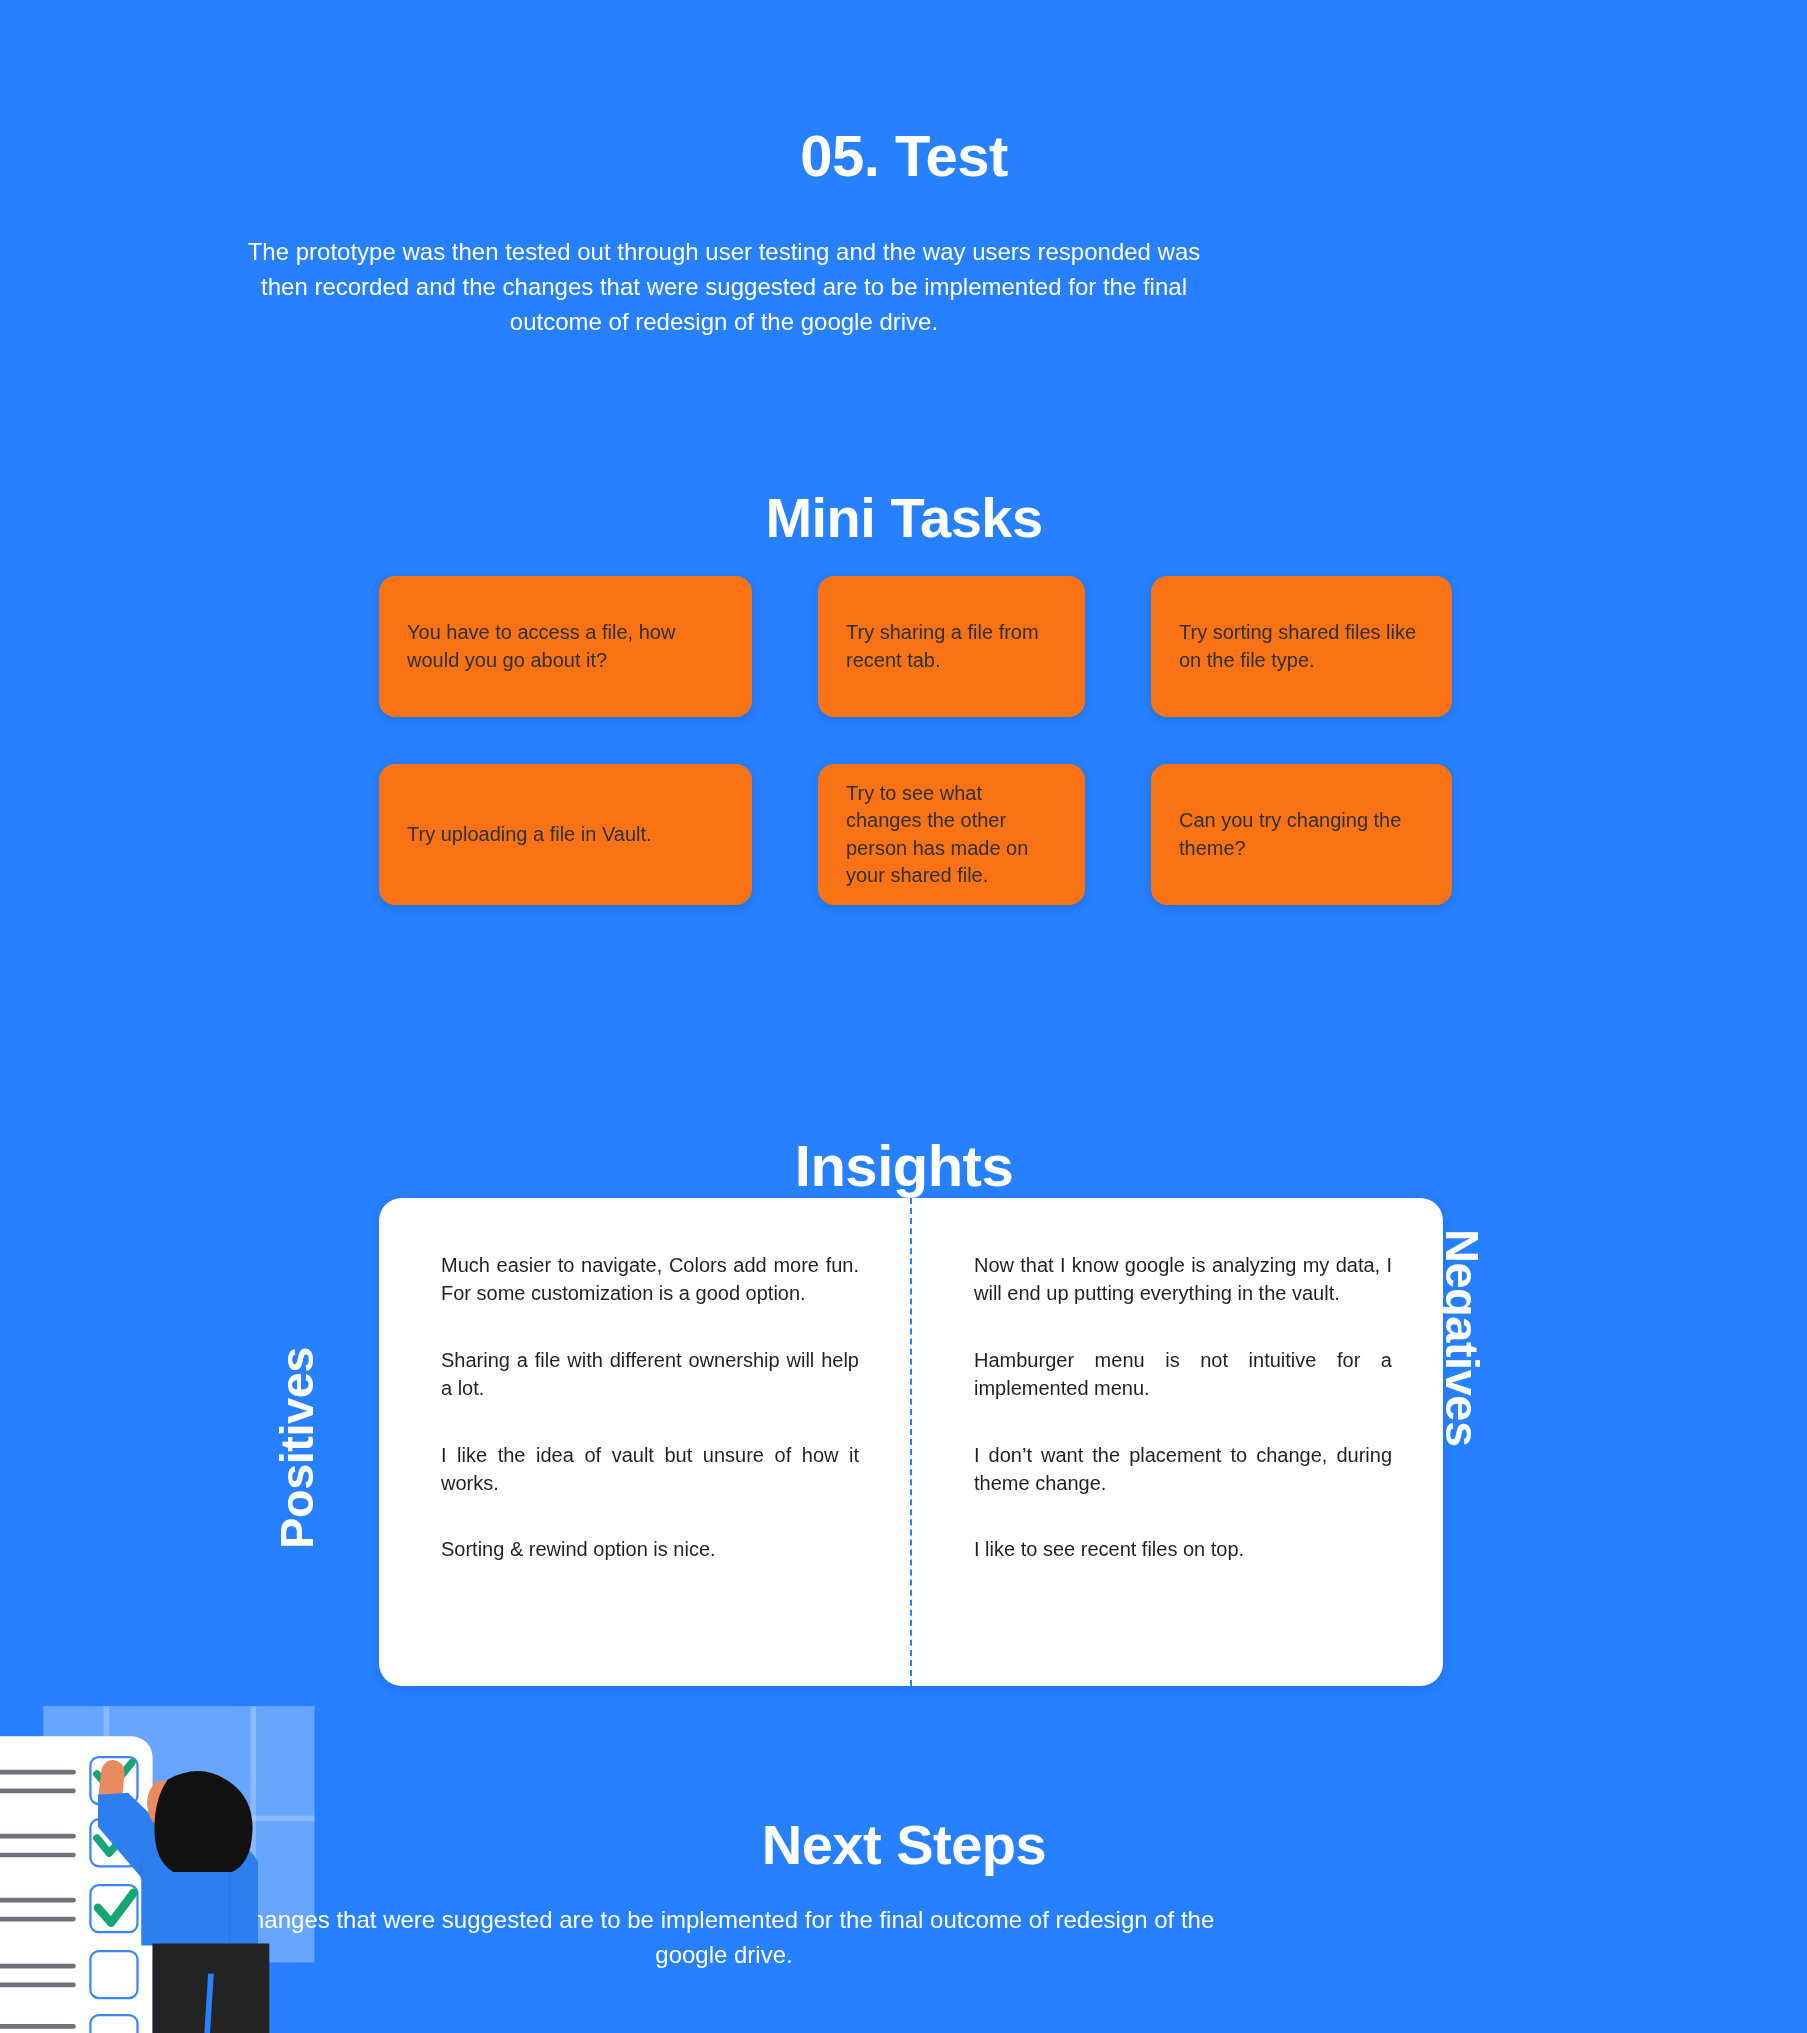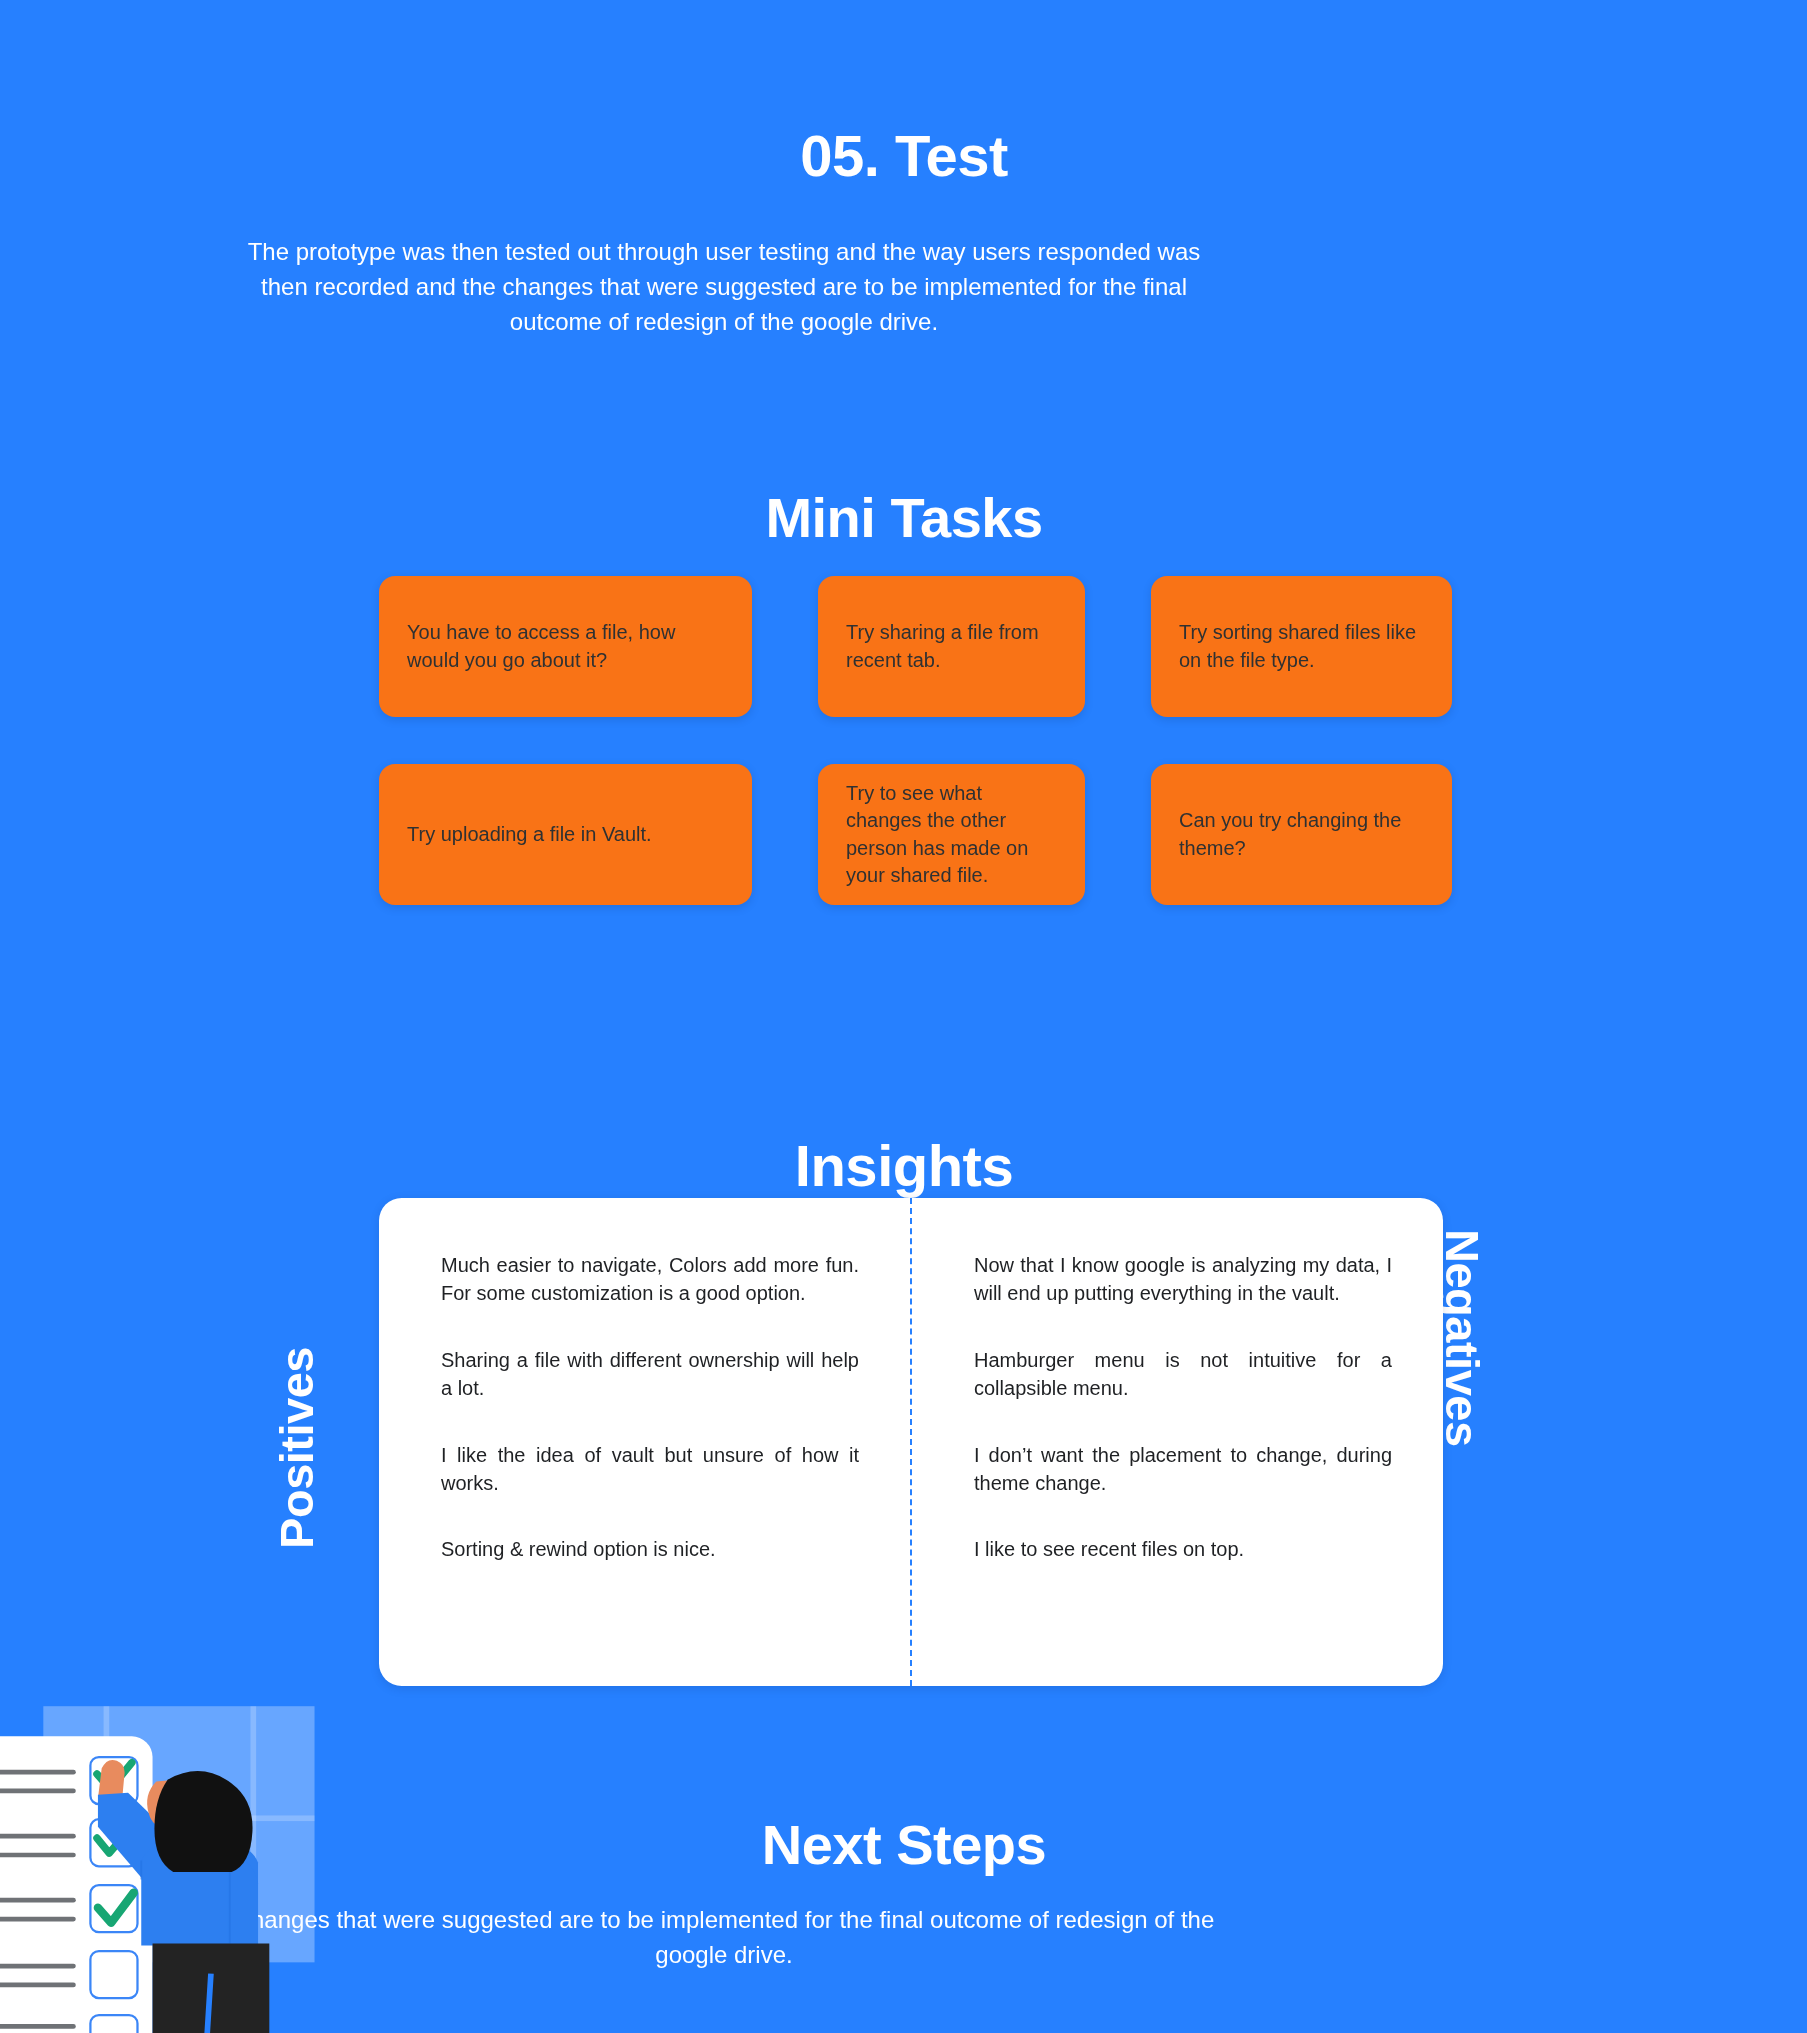--- a/index.html
+++ b/index.html
@@ -231,21 +231,21 @@
 
   <div id="insights-panel">
     <div class="insights-col left">
       <p class="insight-item">Much easier to navigate, Colors add more fun. For some customization is a good option.</p>
       <p class="insight-item">Sharing a file with different ownership will help a lot.</p>
       <p class="insight-item">I like the idea of vault but unsure of how it works.</p>
       <p class="insight-item">Sorting &amp; rewind option is nice.</p>
     </div>
     <div class="insights-col right">
       <p class="insight-item">Now that I know google is analyzing my data, I will end up putting everything in the vault.</p>
-      <p class="insight-item">Hamburger menu is not intuitive for a collapsible menu.</p>
+      <p class="insight-item">Hamburger menu is not intuitive for a implemented menu.</p>
       <p class="insight-item">I don’t want the placement to change, during theme change.</p>
       <p class="insight-item">I like to see recent files on top.</p>
     </div>
   </div>
 
   <h2 class="section-title" id="next-steps-title">Next Steps</h2>
 
   <p id="next-steps-paragraph">Changes that were suggested are to be implemented for the final outcome of redesign of the google drive.</p>
 
   <div id="illustration">

